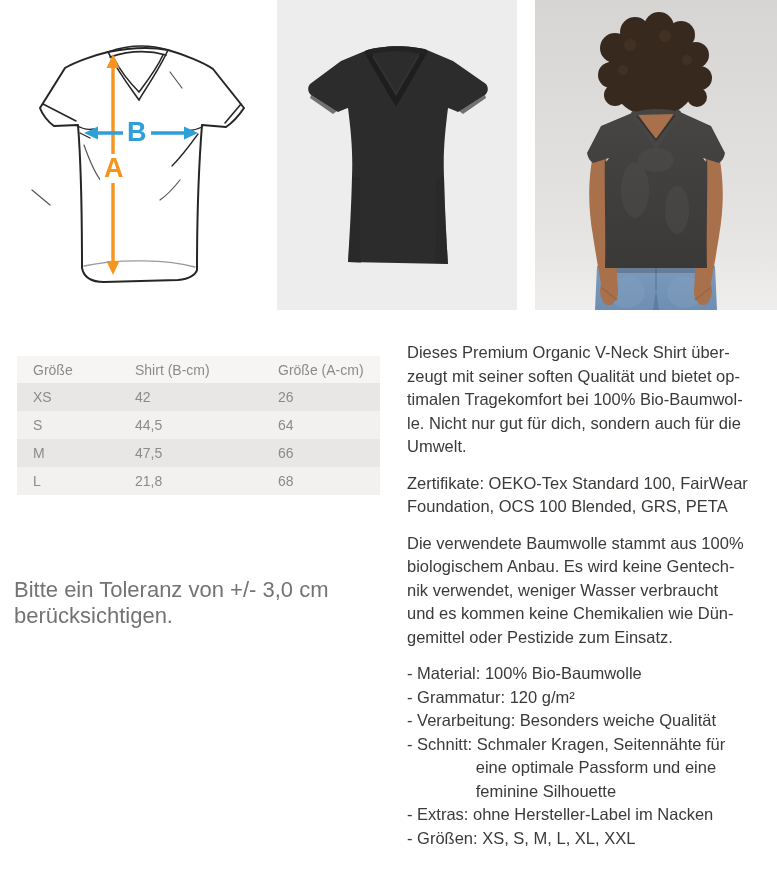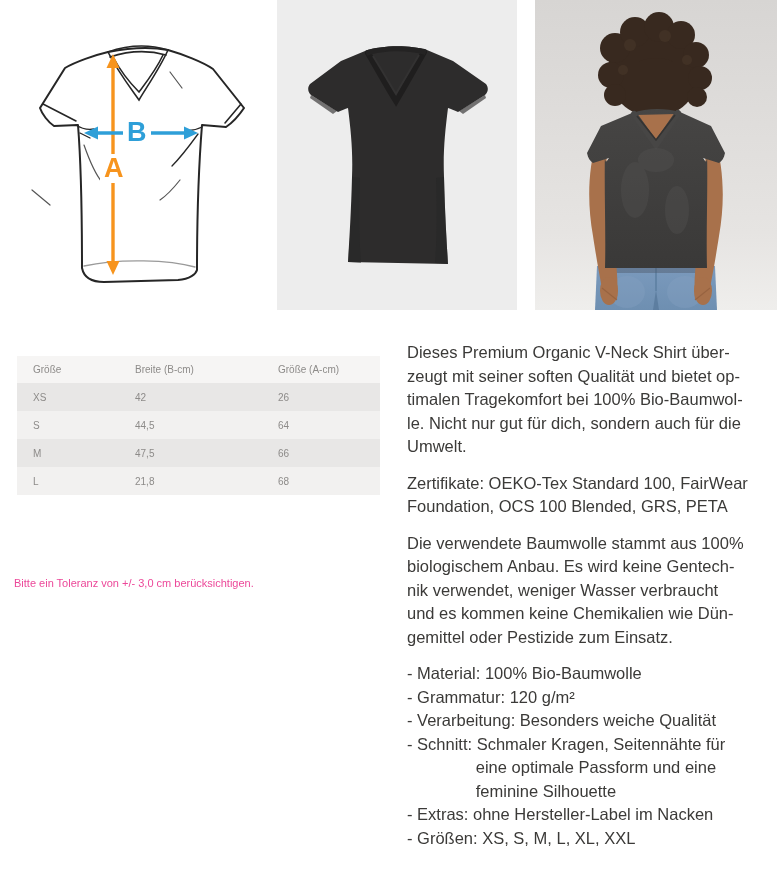--- a/index.html
+++ b/index.html
@@ -8,30 +8,30 @@
   .panel{position:absolute;overflow:hidden;}
   #diagram{left:20px;top:30px;width:245px;height:280px;background:#ffffff;}
   #product{left:277px;top:0;width:240px;height:310px;background:#ededed;}
   #model{left:535px;top:0;width:242px;height:310px;}
   .measure-label{position:absolute;font-weight:bold;font-size:27px;line-height:27px;
         background:#ffffff;padding:1px 4px;}
   #label-b{left:103px;top:88px;color:#2E9FD8;}
   #label-a{left:80px;top:124px;color:#F7941D;}
 
   .size-table{position:absolute;left:17px;top:356px;width:363px;border-collapse:collapse;
-        table-layout:fixed;font-size:10px;color:#8d8b89;}
+        table-layout:fixed;font-size:14px;color:#8d8b89;}
   .size-table th{font-weight:normal;text-align:left;background:#f6f5f4;height:27px;
         padding:0 0 0 16px;}
   .size-table td{height:28px;padding:0 0 0 16px;}
   .size-table tr.dark td{background:#e8e7e6;}
   .size-table tr.light td{background:#f2f1f0;}
   .col-size{width:102px;} .col-width{width:143px;} .col-length{width:118px;}
 
-  #tolerance{position:absolute;left:14px;top:577px;width:390px;font-size:11px;
-        color:#ec4899;}
+  #tolerance{position:absolute;left:14px;top:577px;width:390px;font-size:22px;
+        color:#737373;}
 
   #desc{position:absolute;left:407px;top:341px;width:372px;font-size:16.5px;
         line-height:23.5px;color:#3b3a38;}
   #desc p{margin:0 0 13px 0;white-space:pre-line;}
   #desc .bullet{white-space:pre-wrap;}
 </style>
 </head>
 <body>
 
 <div class="page">
@@ -195,21 +195,21 @@
 
   <table class="size-table">
     <colgroup>
         <col class="col-size">
         <col class="col-width">
         <col class="col-length">
       </colgroup>
     <thead>
       <tr>
         <th>Größe</th>
-        <th>Breite (B-cm)</th>
+        <th>Shirt (B-cm)</th>
         <th>Größe (A-cm)</th>
       </tr>
     </thead>
     <tbody>
       <tr class="dark">
         <td>XS</td>
         <td>42</td>
         <td>26</td>
       </tr>
       <tr class="light">

